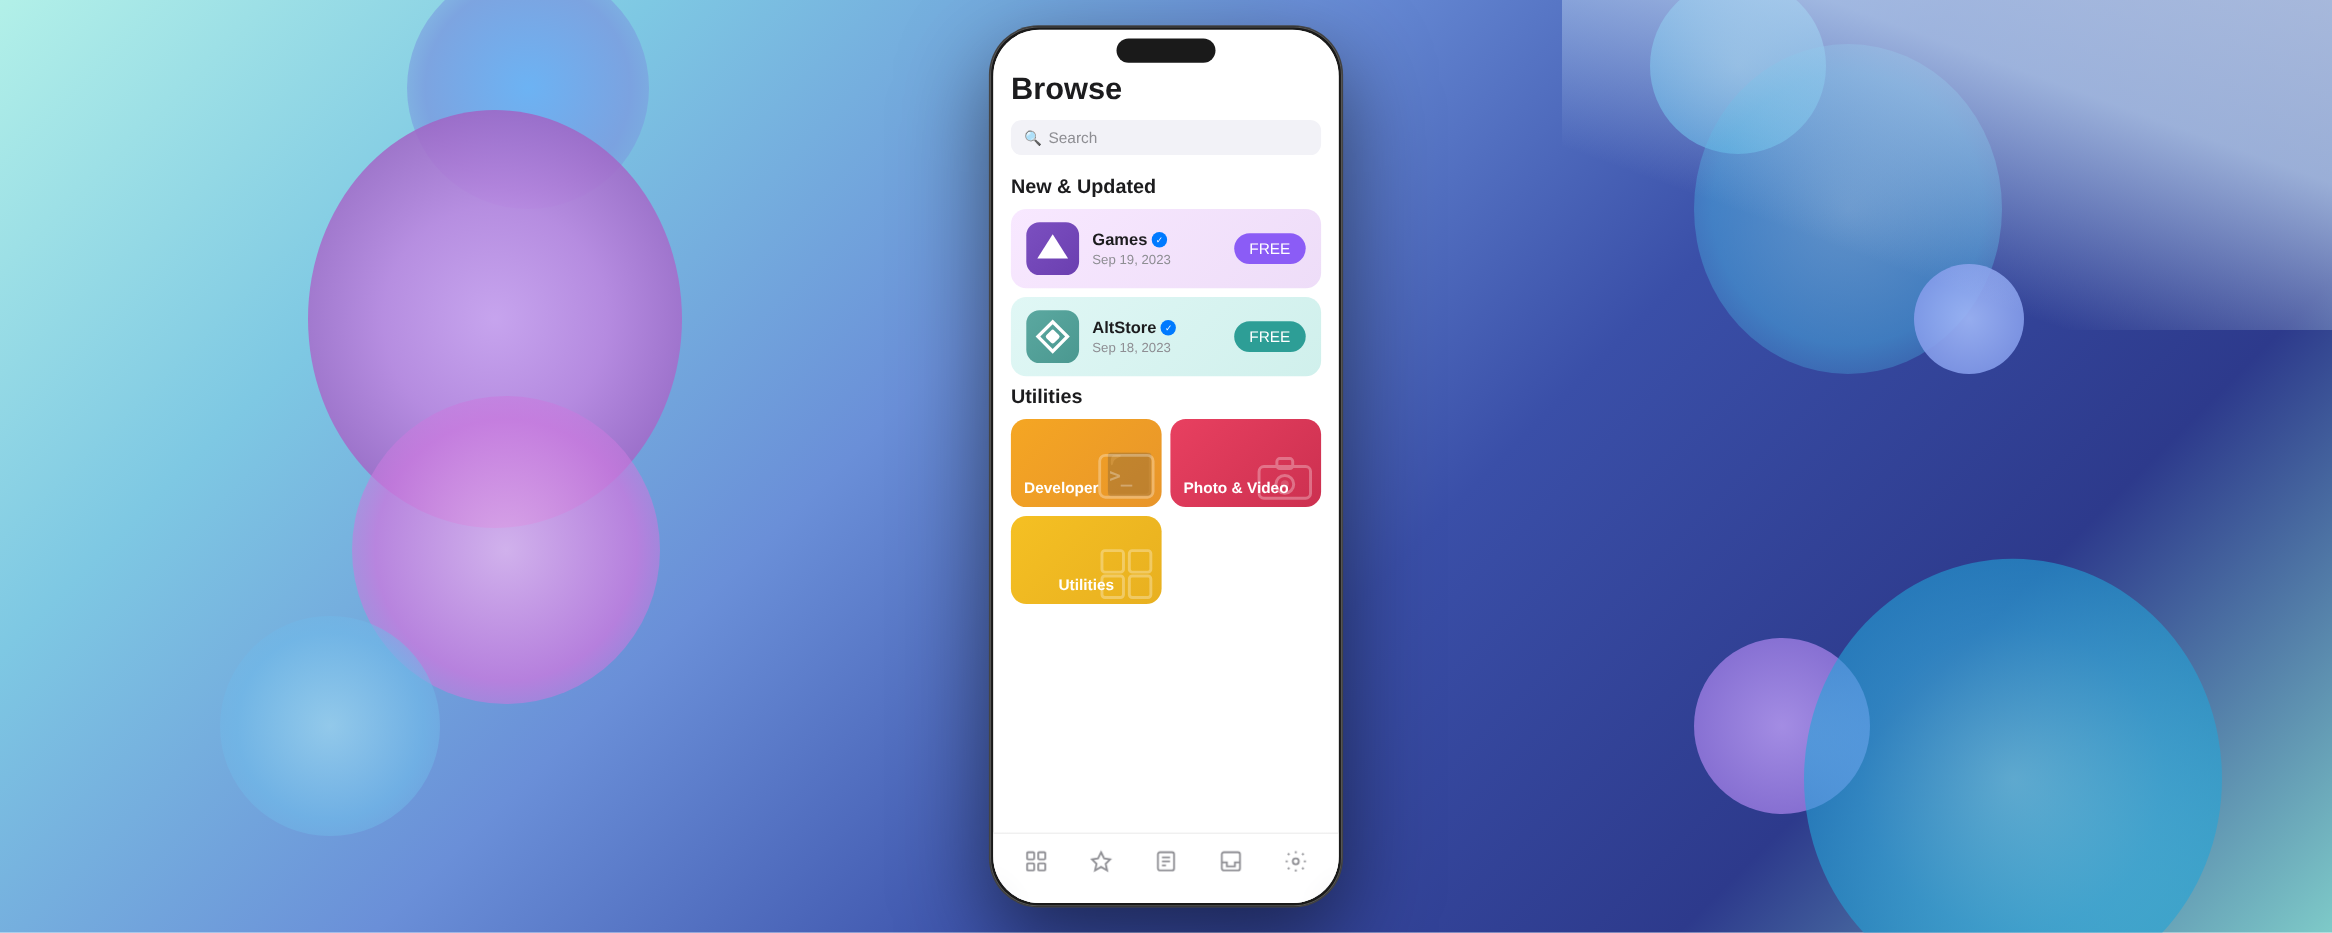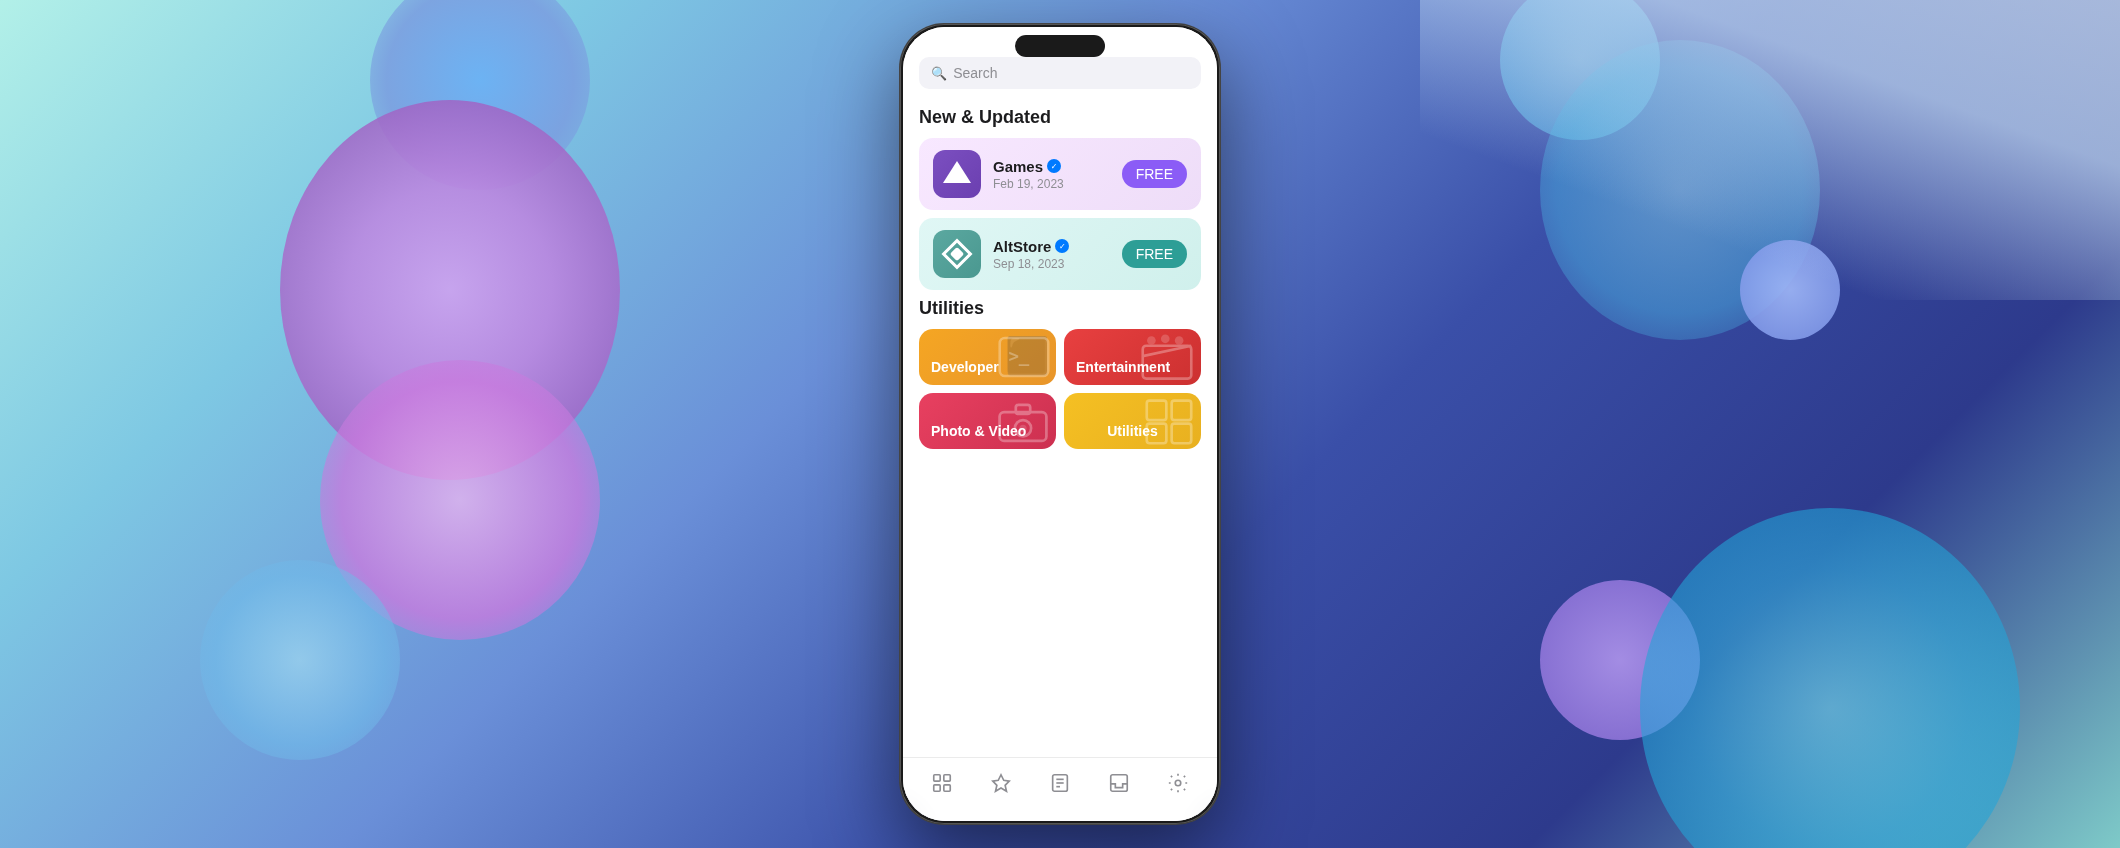--- a/index.html
+++ b/index.html
@@ -292,21 +292,21 @@
     
     .categories-grid {
       display: grid;
       grid-template-columns: 1fr 1fr;
       gap: 8px;
       margin-top: 10px;
     }
 
     .category-card {
       border-radius: 14px;
-      height: 56px;
+      height: 80px;
       display: flex;
       align-items: flex-end;
       padding: 10px 12px;
       position: relative;
       overflow: hidden;
       cursor: pointer;
     }
 
     .cat-developer { background: linear-gradient(135deg, #f5a623 0%, #e8952a 100%); }
     .cat-entertainment { background: linear-gradient(135deg, #e84040 0%, #cc3030 100%); }
@@ -411,38 +411,39 @@
 
 <div class="phone-wrapper">
   <div class="phone">
     <div class="phone-inner">
       <div class="dynamic-island"></div>
       <div class="status-bar"></div>
 
       <div class="screen-content">
         <div class="scroll-area">
 
+          <div class="browse-title">Browse</div>
 
           <div class="search-bar">
             <span class="search-icon-svg">🔍</span>
             <span class="search-text">Search</span>
           </div>
 
           <div class="section-header">New &amp; Updated</div>
 
           <div class="app-card app-card-delta">
             <div class="app-icon app-icon-delta">
               <div class="delta-triangle"></div>
             </div>
             <div class="app-info">
               <div class="app-name-row">
                 <span class="app-name">Games</span>
                 <div class="verified-badge">✓</div>
               </div>
-              <div class="app-date">Feb 19, 2023</div>
+              <div class="app-date">Sep 19, 2023</div>
             </div>
             <button class="free-btn free-btn-delta">FREE</button>
           </div>
 
           <div class="app-card app-card-altstore">
             <div class="app-icon app-icon-altstore">
               <div class="altstore-diamond">
                 <div class="altstore-inner"></div>
               </div>
             </div>
@@ -462,30 +463,20 @@
 
             <div class="category-card cat-developer">
               <span class="category-label">Developer</span>
               <span class="category-icon-bg" style="font-family: monospace; font-size: 36px; font-weight: 700; opacity: 0.25; right: 6px; bottom: 8px;">⬛</span>
               <svg style="position:absolute;right:6px;bottom:6px;opacity:0.3;width:52px;height:44px;" viewBox="0 0 60 48">
                 <rect x="2" y="2" width="56" height="44" rx="6" fill="none" stroke="white" stroke-width="3"></rect>
                 <text x="12" y="30" font-family="monospace" font-size="20" fill="white" font-weight="bold">&gt;_</text>
               </svg>
             </div>
 
-            <div class="category-card cat-entertainment">
-              <span class="category-label">Entertainment</span>
-              <svg style="position:absolute;right:8px;bottom:4px;opacity:0.3;width:52px;height:48px;" viewBox="0 0 60 54">
-                <rect x="2" y="14" width="56" height="38" rx="4" fill="none" stroke="white" stroke-width="3"></rect>
-                <line x1="2" y1="26" x2="58" y2="14" stroke="white" stroke-width="3"></line>
-                <circle cx="12" cy="8" r="5" fill="white" opacity="0.6"></circle>
-                <circle cx="28" cy="6" r="5" fill="white" opacity="0.6"></circle>
-                <circle cx="44" cy="8" r="5" fill="white" opacity="0.6"></circle>
-              </svg>
-            </div>
 
 
 
             <div class="category-card cat-photo">
               <span class="category-label">Photo &amp; Video</span>
               <svg style="position:absolute;right:6px;bottom:4px;opacity:0.3;width:54px;height:46px;" viewBox="0 0 60 50">
                 <rect x="4" y="14" width="52" height="32" rx="5" fill="none" stroke="white" stroke-width="3"></rect>
                 <rect x="22" y="6" width="16" height="10" rx="3" fill="none" stroke="white" stroke-width="3"></rect>
                 <circle cx="30" cy="32" r="9" fill="none" stroke="white" stroke-width="3"></circle>
                 <circle cx="30" cy="32" r="4" fill="white" opacity="0.5"></circle>

